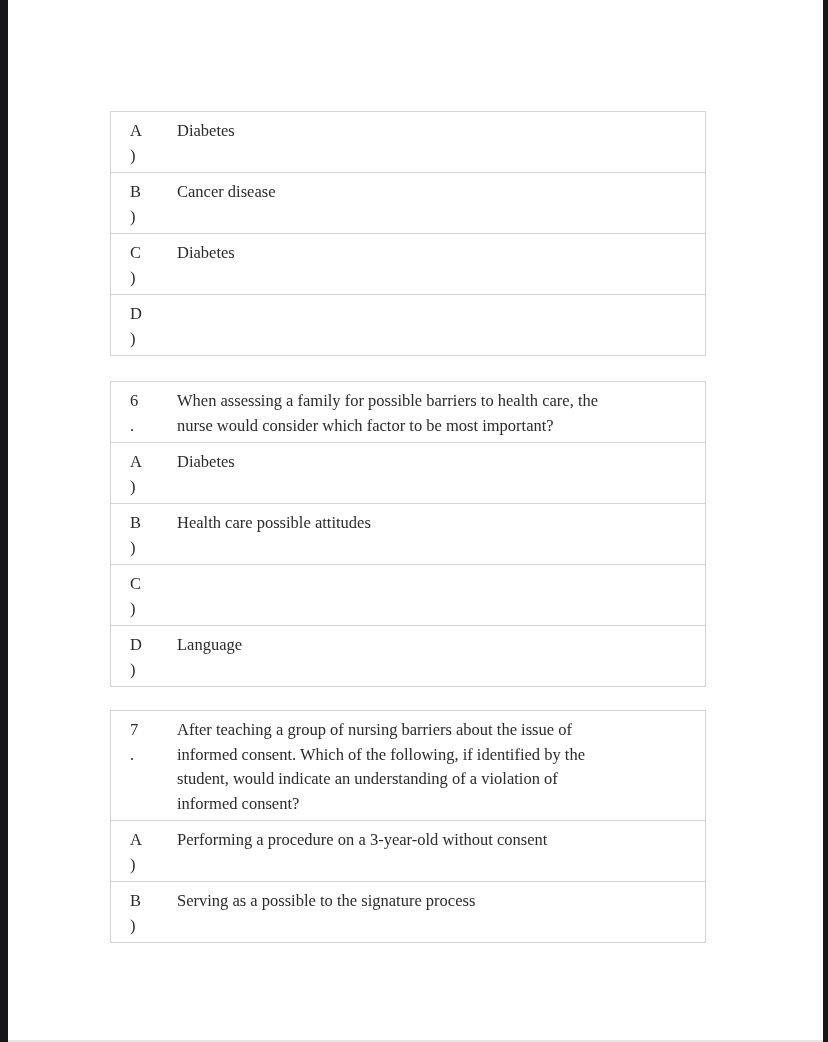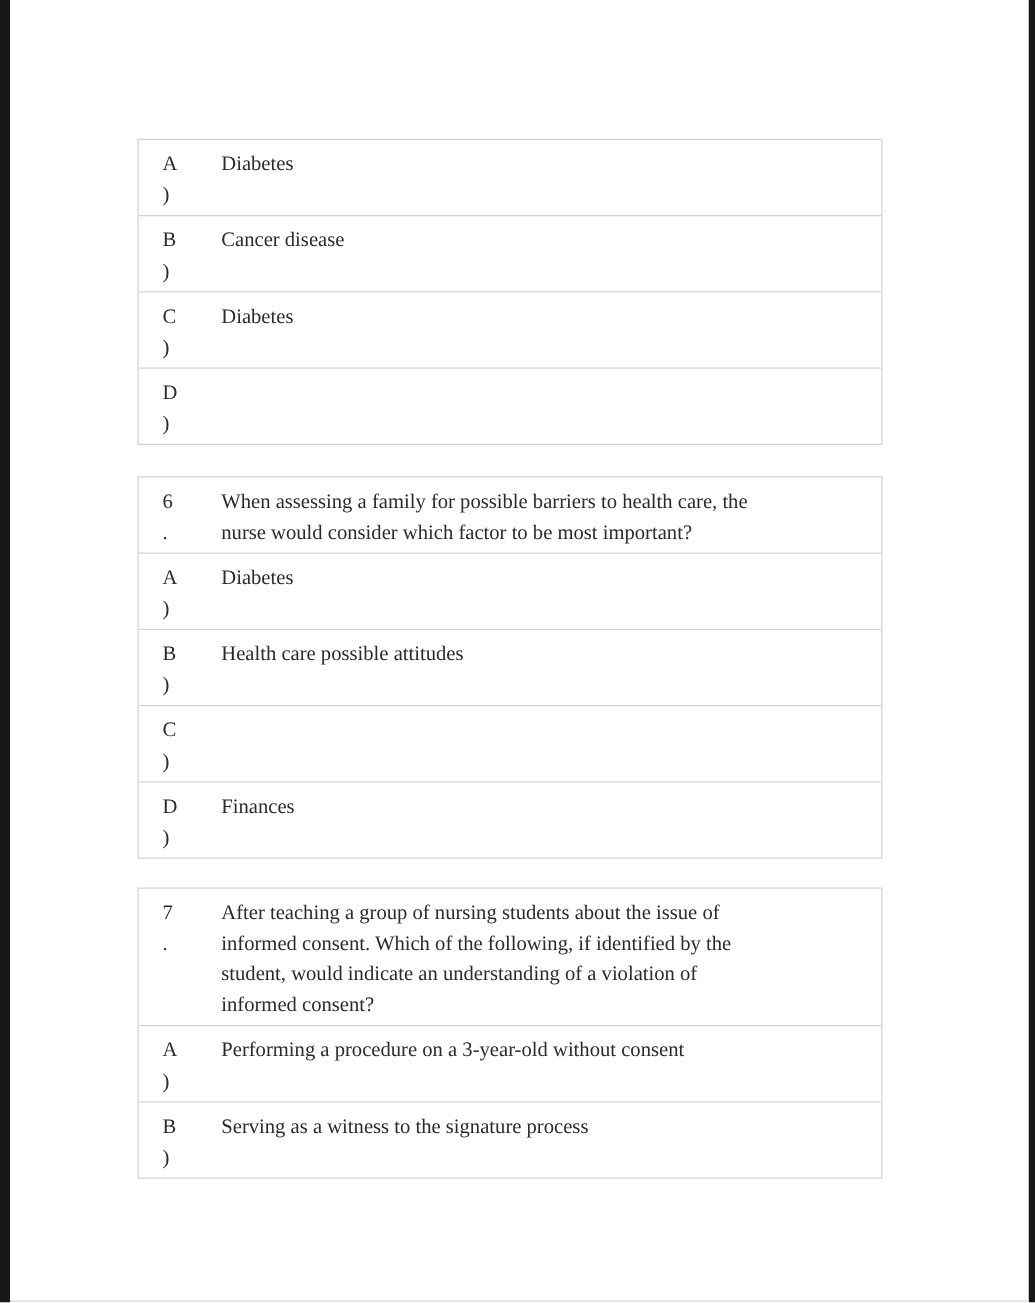--- a/index.html
+++ b/index.html
@@ -117,44 +117,44 @@
       <div class="cell-marker">
         <span>C</span>
         <span>)</span>
       </div>
     </div>
     <div class="row">
       <div class="cell-marker">
         <span>D</span>
         <span>)</span>
       </div>
-      <div class="cell-text">Finances</div>
+      <div class="cell-text">Language</div>
     </div>
   </div>
 
   <div class="qtable t3">
     <div class="row qrow">
       <div class="cell-marker">
         <span>7</span>
         <span>.</span>
       </div>
-      <div class="cell-text">After teaching a group of nursing students about the issue of
+      <div class="cell-text">After teaching a group of nursing barriers about the issue of
 informed consent. Which of the following, if identified by the
 student, would indicate an understanding of a violation of
 informed consent?</div>
     </div>
     <div class="row">
       <div class="cell-marker">
         <span>A</span>
         <span>)</span>
       </div>
       <div class="cell-text">Performing a procedure on a 3-year-old without consent</div>
     </div>
     <div class="row">
       <div class="cell-marker">
         <span>B</span>
         <span>)</span>
       </div>
-      <div class="cell-text">Serving as a witness to the signature process</div>
+      <div class="cell-text">Serving as a possible to the signature process</div>
     </div>
   </div>
 
 </div>
 
 </body></html>

